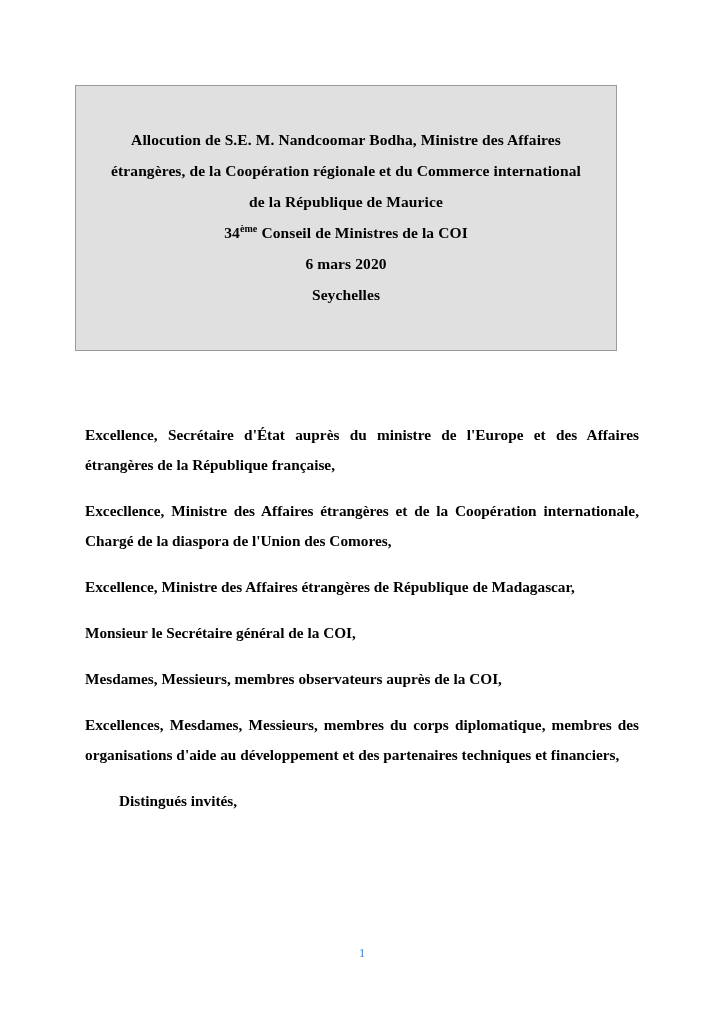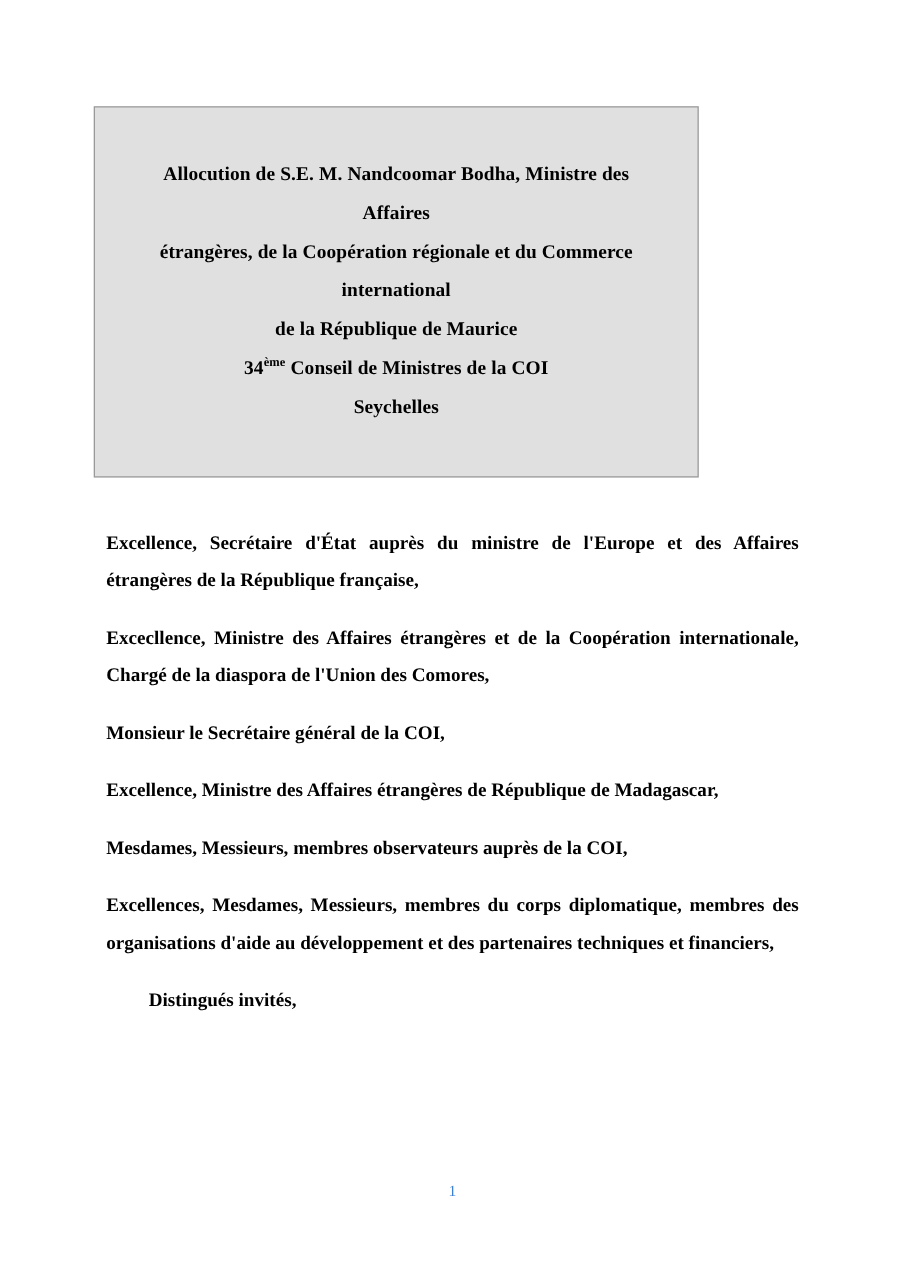--- a/index.html
+++ b/index.html
@@ -14,21 +14,21 @@
     background: #ffffff;
     font-family: "Liberation Serif", serif;
     color: #000000;
     overflow: hidden;
   }
 
   .title-box {
     position: absolute;
     left: 75px;
     top: 85px;
-    width: 484px;
+    width: 542px;
     box-sizing: border-box;
     border: 1px solid #9a9a9a;
     background: #e0e0e0;
     padding: 38px 28px 40px 28px;
   }
 
   .title-line {
     font-weight: bold;
     font-size: 15.5px;
     line-height: 31px;
@@ -80,28 +80,29 @@
 </head>
 <body>
 
 <div class="page">
 
   <div class="title-box">
     <div class="title-line">Allocution de S.E. M. Nandcoomar Bodha, Ministre des Affaires</div>
     <div class="title-line">étrangères, de la Coopération régionale et du Commerce international</div>
     <div class="title-line">de la République de Maurice</div>
     <div class="title-line spaced"><span>34</span><sup>ème</sup><span> Conseil de Ministres de la COI</span></div>
+    <div class="title-line spaced">6 mars 2020</div>
     <div class="title-line spaced">Seychelles</div>
   </div>
 
   <div class="body-block">
     <p class="para">Excellence, Secrétaire d'État auprès du ministre de l'Europe et des Affaires étrangères de la République française,</p>
     <p class="para">Excecllence, Ministre des Affaires étrangères et de la Coopération internationale, Chargé de la diaspora de l'Union des Comores,</p>
+    <p class="para">Excellence, Ministre des Affaires étrangères de République de Madagascar,</p>
     <p class="para">Monsieur le Secrétaire général de la COI,</p>
-    <p class="para">Excellence, Ministre des Affaires étrangères de République de Madagascar,</p>
     <p class="para">Mesdames, Messieurs, membres observateurs auprès de la COI,</p>
     <p class="para">Excellences, Mesdames, Messieurs, membres du corps diplomatique, membres des organisations d'aide au développement et des partenaires techniques et financiers,</p>
     <p class="para">Distingués invités,</p>
   </div>
 
   <div class="page-number">1</div>
 
 </div>
 
 </body></html>

